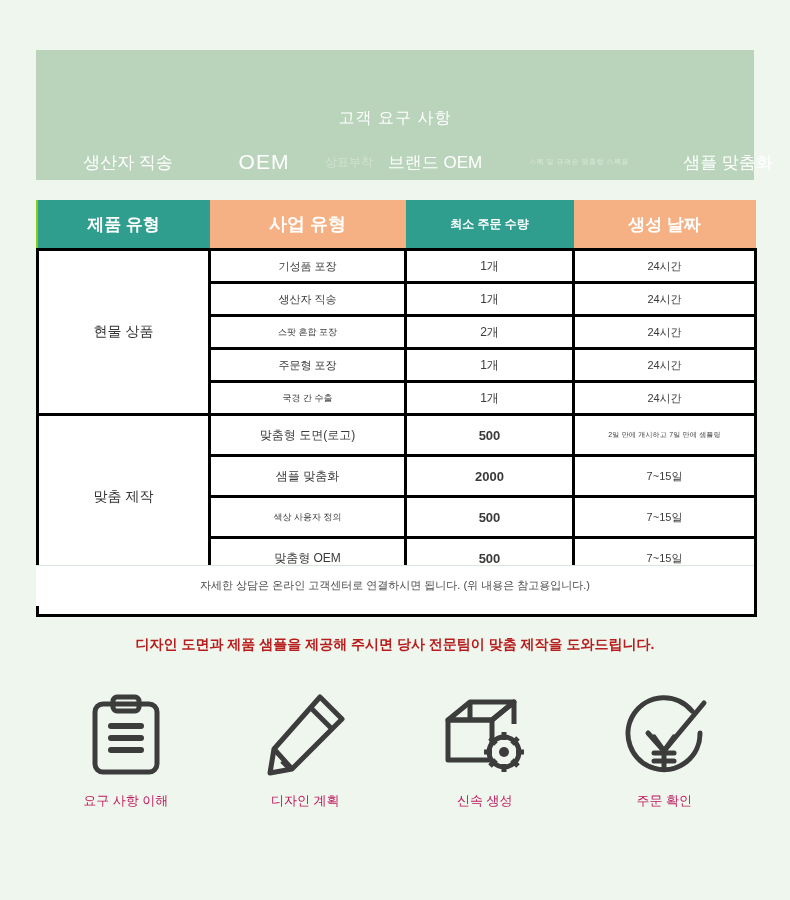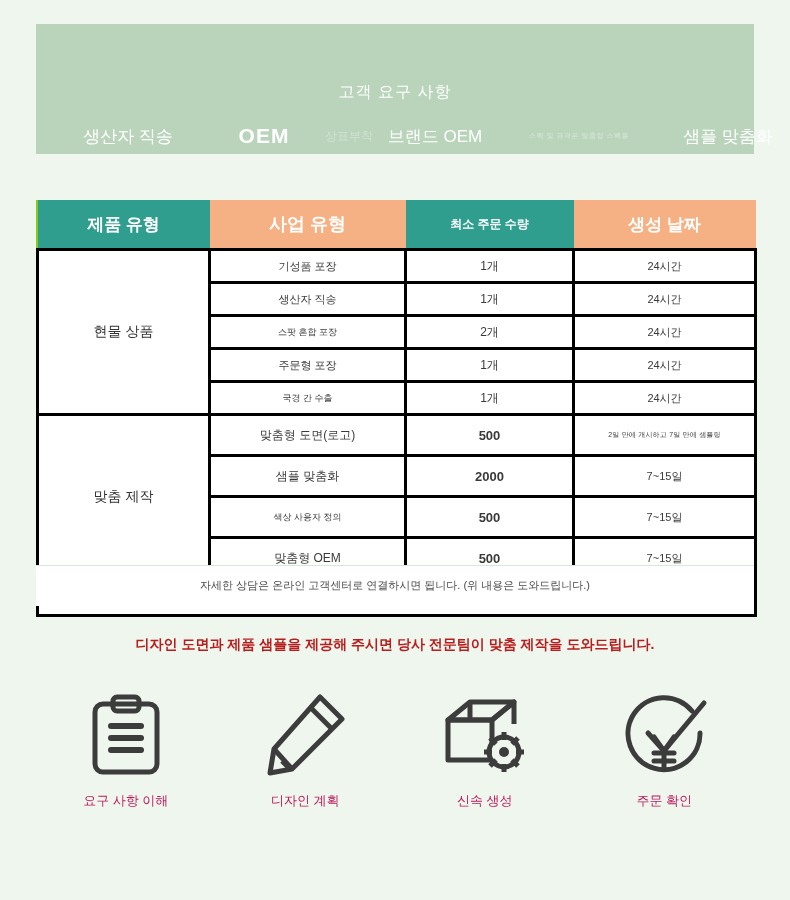--- a/index.html
+++ b/index.html
@@ -18,21 +18,21 @@
     position: relative;
     width: 790px;
     height: 900px;
     background: #eef6ee;
   }
 
   
   .banner {
     position: absolute;
     left: 36px;
-    top: 24px;
+    top: 50px;
     width: 718px;
     height: 130px;
     background: #b9d4bb;
   }
   .banner-title {
     position: absolute;
     top: 58px;
     left: 0;
     width: 100%;
     text-align: center;
@@ -47,21 +47,21 @@
     width: 100%;
     height: 40px;
   }
   .bw {
     position: absolute;
     color: #ffffff;
     white-space: nowrap;
     transform: translate(-50%, -50%);
   }
   .bw.w0 { left: 92px;  font-size: 17px; }
-  .bw.w1 { left: 228px; font-size: 21px; letter-spacing: 1px; font-weight: bold; }
+  .bw.w1 { left: 228px; font-size: 21px; letter-spacing: 1px; }
   .bw.w2 { left: 313px; font-size: 12px; color: #cfe2d0; }
   .bw.w3 { left: 399px; font-size: 17px; }
   .bw.w4 { left: 543px; font-size: 7px; letter-spacing: .5px; color: #d8e8d9; }
   .bw.w5 { left: 692px; font-size: 17px; }
 
   
   .table-wrap {
     position: absolute;
     left: 36px;
     top: 200px;
@@ -266,21 +266,21 @@
           <td class="row-td tall s-11">7~15일</td>
         </tr>
         <tr class="footer-row">
           <td colspan="4">날짜 전후 5%</td>
         </tr>
       </tbody>
     </table>
   </div>
 
   <div class="note">
-    <div class="note-text">자세한 상담은 온라인 고객센터로 연결하시면 됩니다. (위 내용은 도와드립니다.)</div>
+    <div class="note-text">자세한 상담은 온라인 고객센터로 연결하시면 됩니다. (위 내용은 참고용입니다.)</div>
   </div>
 
   <div class="sub-headline">디자인 도면과 제품 샘플을 제공해 주시면 당사 전문팀이 맞춤 제작을 도와드립니다.</div>
 
   <div class="steps">
 
     <div class="step s0">
       <div class="icon">
         <svg width="74" height="84" viewBox="0 0 74 84">
           <rect x="6" y="10" width="62" height="68" rx="8" fill="none" stroke="#3c3c3c" stroke-width="5"></rect>

